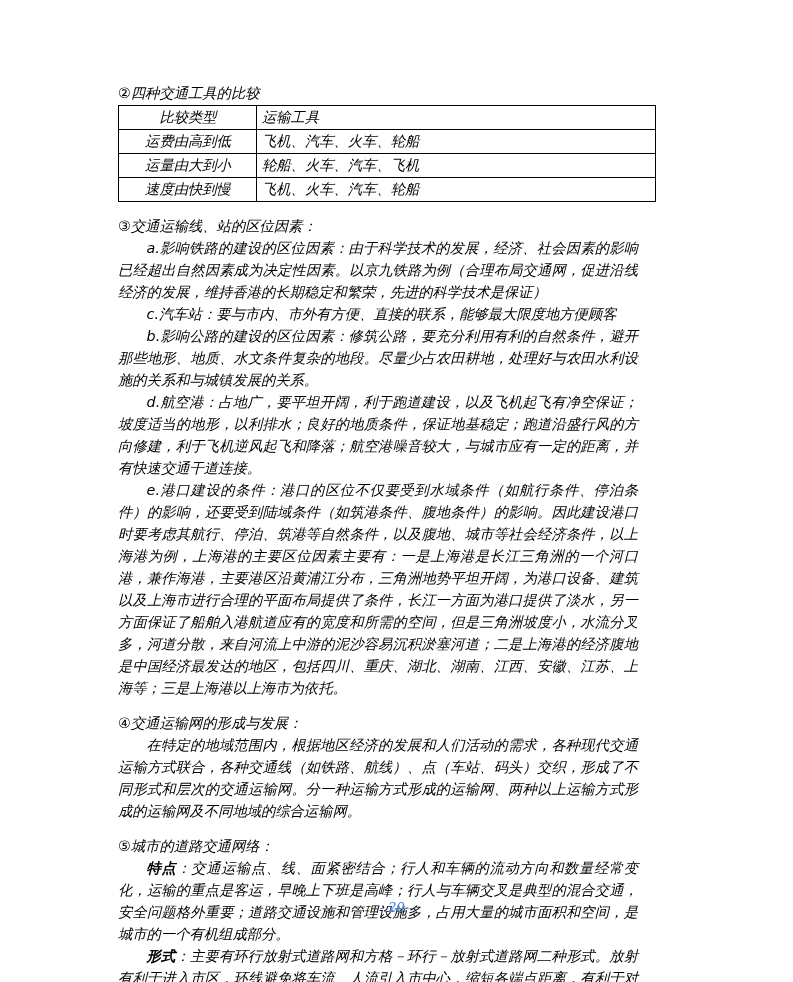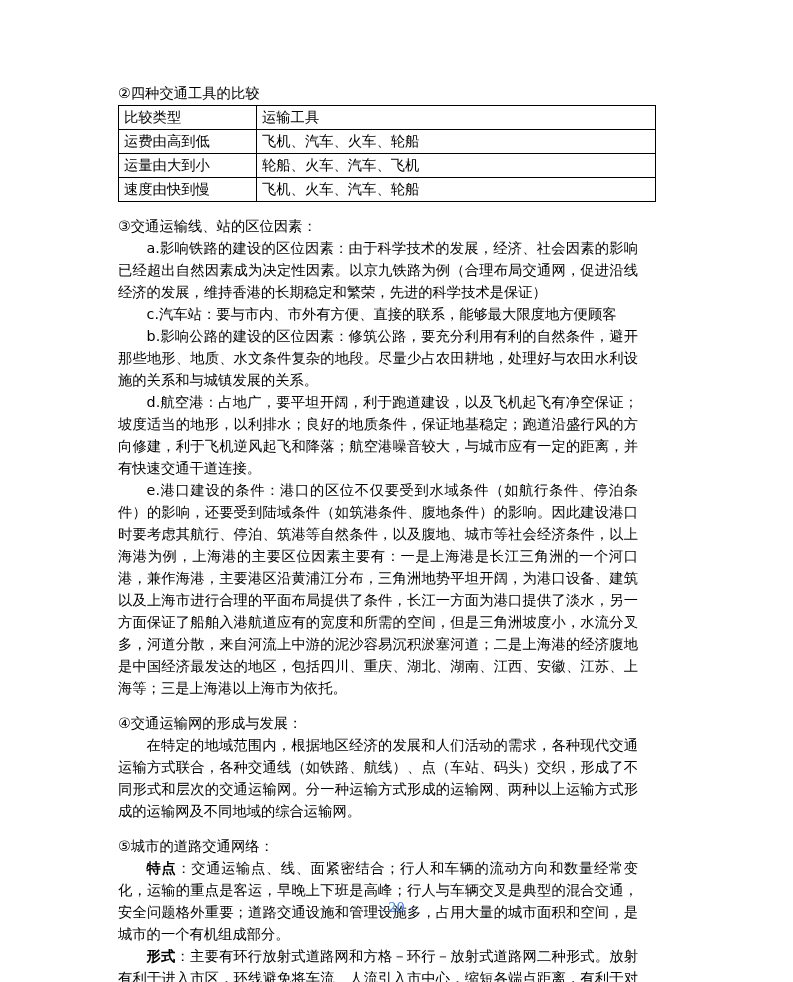--- a/index.html
+++ b/index.html
@@ -16,20 +16,21 @@
     position: relative;
     overflow: hidden;
   }
   .page {
     position: absolute;
     left: 0;
     top: 0;
     width: 793px;
     height: 982px;
     background: #ffffff;
+    font-style: italic;
   }
   .content {
     position: absolute;
     left: 118px;
     top: 82px;
     width: 520px;
   }
 
   
   .head-line {
@@ -48,21 +49,21 @@
   }
   table.compare td {
     border: 1.3px solid #000000;
     font-size: 14.3px;
     line-height: 17px;
     padding: 2px 4px 3px 5px;
     height: 18px;
     vertical-align: middle;
     white-space: nowrap;
   }
-  table.compare td.c0 { width: 128px; }
+  table.compare td.c0 { width: 128px; text-align: center; }
   table.compare td.c1 { width: 389px; }
 
   
   .para {
     font-size: 14.3px;
     line-height: 22px;
     text-align: justify;
     text-justify: inter-ideograph;
     margin: 0;
     width: 520px;

